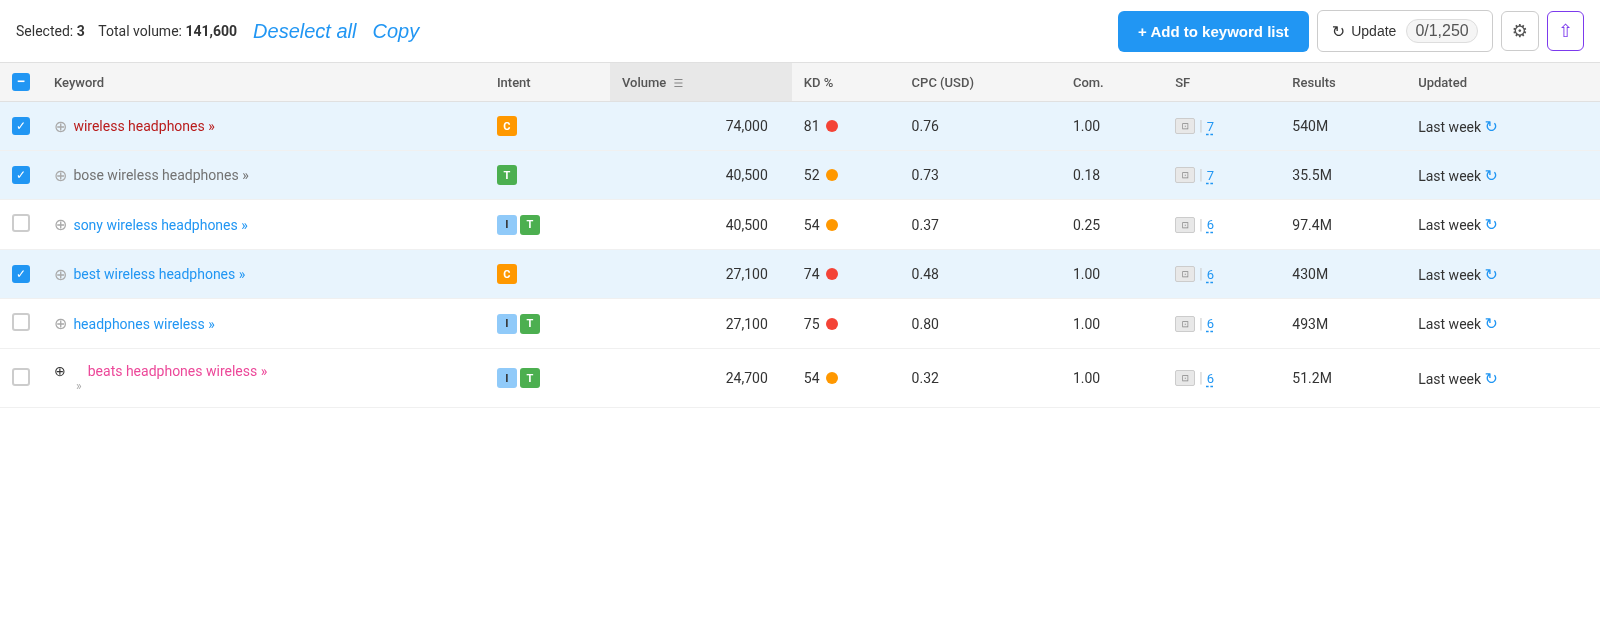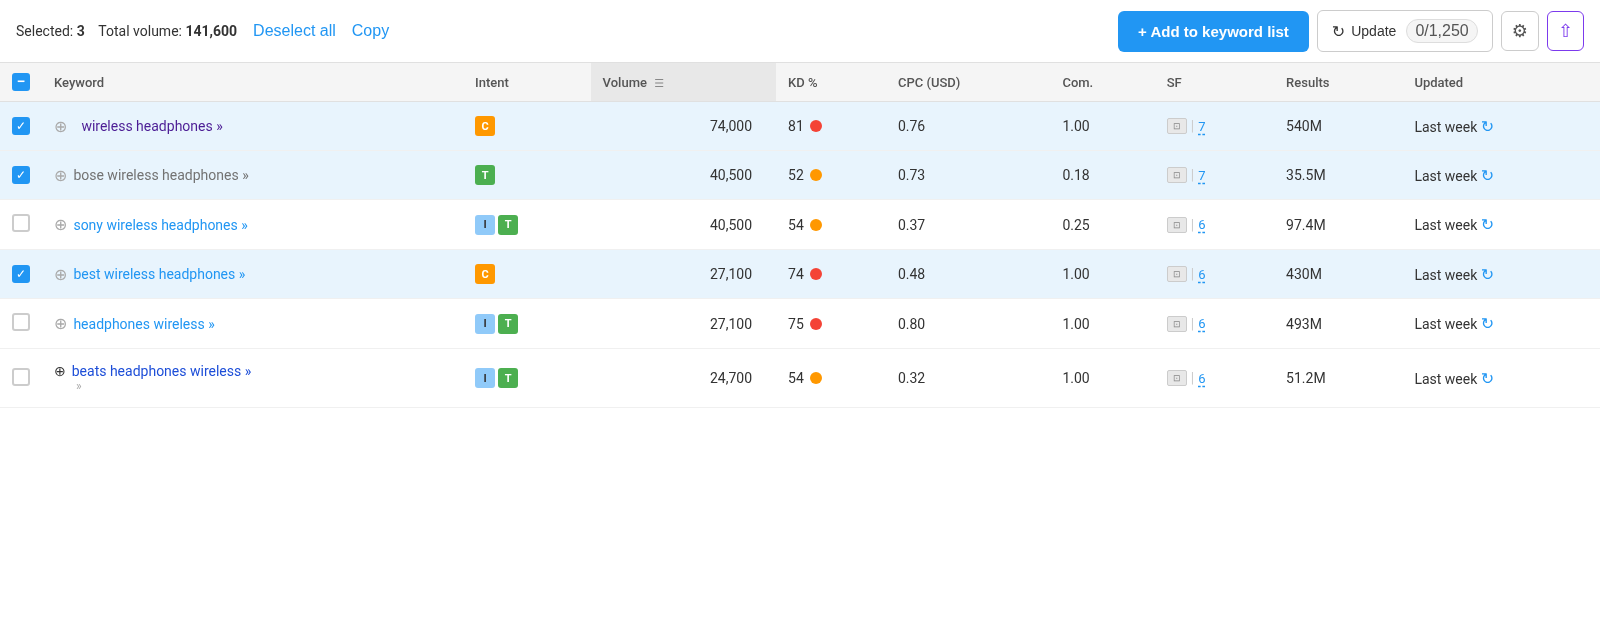--- a/index.html
+++ b/index.html
@@ -32,22 +32,23 @@
 
     .selected-info strong {
       font-weight: 700;
     }
 
     .link-btn {
       color: #2196f3;
       background: none;
       border: none;
       cursor: pointer;
-      font-size: 16px;
+      font-size: 20px;
       font-weight: 500;
+      font-style: italic;
     }
 
     .toolbar-right {
       display: flex;
       align-items: center;
       gap: 8px;
     }
 
     .btn-primary {
       background: #2196f3;
@@ -366,21 +367,21 @@
           <span>Updated</span>
         </th>
       </tr>
     </thead>
     <tbody id="table-body">
     <tr class="selected-row">
           <td class="checkbox-cell"><span class="custom-checkbox checked">✓</span></td>
           <td>
       <div class="keyword-cell">
         <span class="plus-icon">⊕</span>
-        <span style="color:#4c1d95;cursor:pointer;margin-left:8px;">wireless headphones »</span>
+        <span style="color:#b91c1c;cursor:pointer;">wireless headphones »</span>
       </div>
           </td>
           <td>
             <div class="intent-group">
               <span class="intent-badge intent-c">C</span>
             </div>
           </td>
           <td class="volume-col">74,000</td>
           <td><span class="kd-value">81<span class="kd-dot dot-red"></span></span></td>
           <td>0.76</td>
@@ -504,21 +505,21 @@
           </td>
           <td>493M</td>
           <td><span>Last week</span> <button class="refresh-btn">↻</button></td>
         </tr>
         <tr>
           <td class="checkbox-cell"><span class="custom-checkbox"></span></td>
           <td>
       <div class="multiline-keyword">
         <div class="kw-line1">
           <span class="plus-icon">⊕</span>
-          <span style="color:#1d4ed8;cursor:pointer;">beats headphones wireless »</span>
+          <span style="color:#ec4899;cursor:pointer;margin-left:16px;">beats headphones wireless »</span>
         </div>
         <div class="kw-line2">»</div>
       </div>
           </td>
           <td>
             <div class="intent-group">
               <span class="intent-badge intent-i">I</span>
               <span class="intent-badge intent-t">T</span>
             </div>
           </td>

